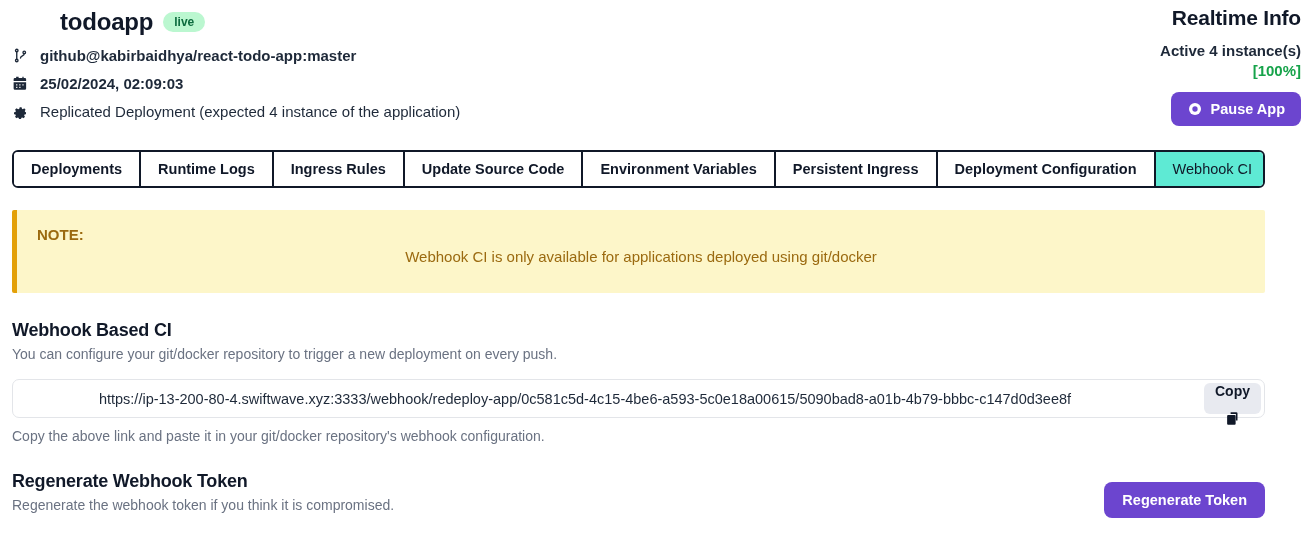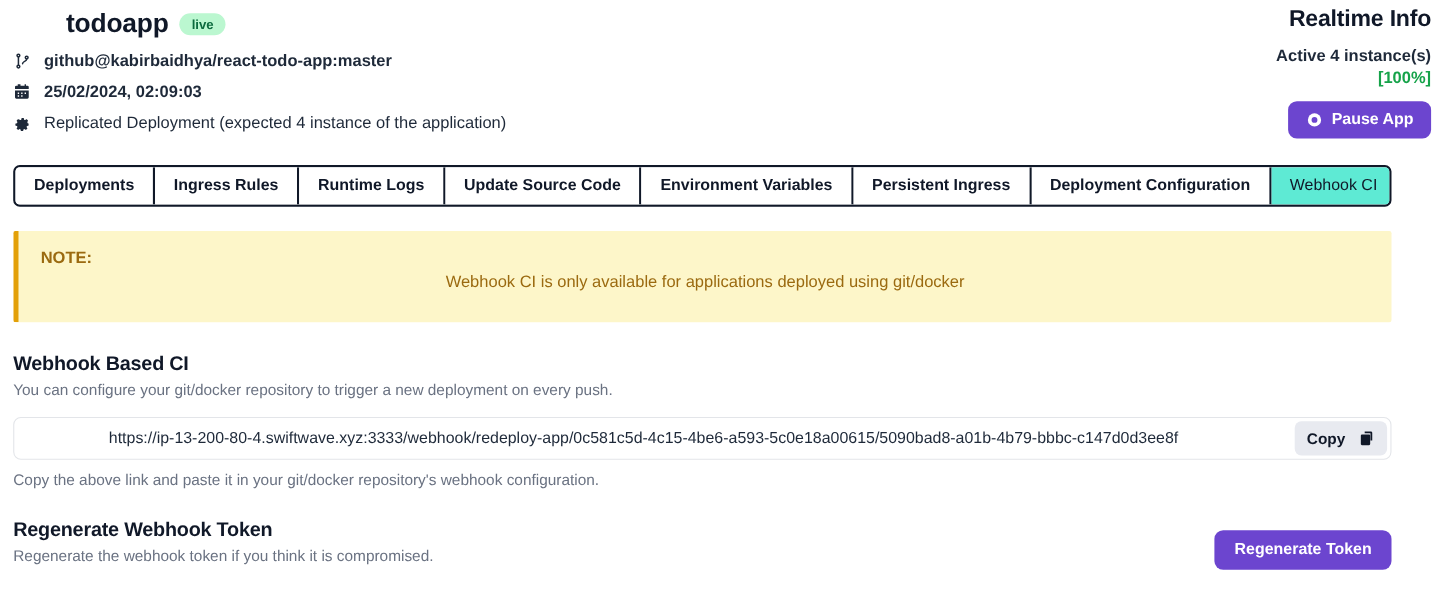--- a/index.html
+++ b/index.html
@@ -81,21 +81,21 @@
     outline: none;
     text-align: center;
   }
   .copy-btn {
     position: absolute; right: 4px; top: 4px;
     height: 31px;
     display: inline-flex; align-items: center; gap: 12px;
     background: #e8eaf0; color: #101828;
     border: none; border-radius: 6px;
     font-family: inherit; font-size: 14px; font-weight: 700;
-    padding: 0 11px; cursor: pointer;
+    padding: 0 11px; cursor: pointer; flex-direction: column;
   }
   .copy-ico { width: 15px; height: 15px; display: inline-flex; }
   .hint { font-size: 14px; color: #6a7282; margin-top: 10px; }
 
   .regen-btn {
     position: absolute; right: 0; top: 11px;
     background: #6c45cf; color: #ffffff;
     border: none; border-radius: 8px;
     font-family: inherit; font-size: 14.5px; font-weight: 700;
     padding: 10px 18px; cursor: pointer;
@@ -158,24 +158,24 @@
         <span>Pause App</span>
       </button>
     </div>
   </div>
 
   <div class="tabs">
     <div class="tab">
       <span>Deployments</span>
     </div>
     <div class="tab">
+      <span>Runtime Logs</span>
+    </div>
+    <div class="tab">
       <span>Ingress Rules</span>
-    </div>
-    <div class="tab">
-      <span>Runtime Logs</span>
     </div>
     <div class="tab">
       <span>Update Source Code</span>
     </div>
     <div class="tab">
       <span>Environment Variables</span>
     </div>
     <div class="tab">
       <span>Persistent Ingress</span>
     </div>

